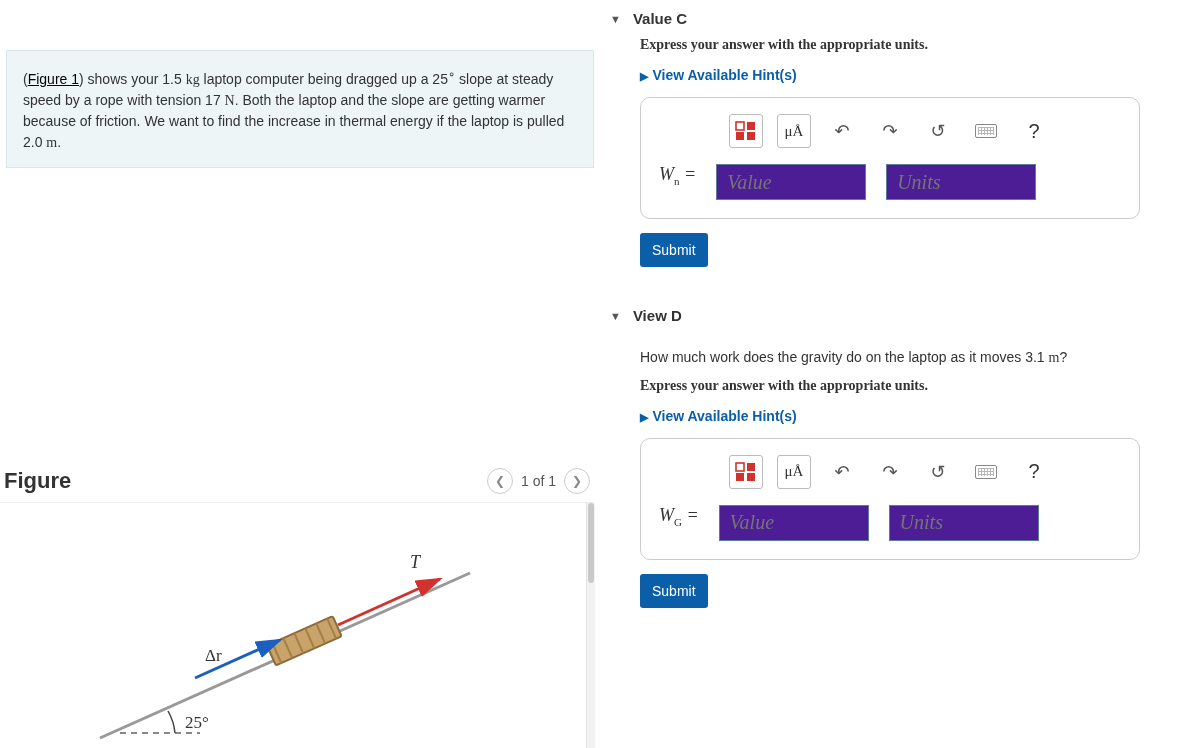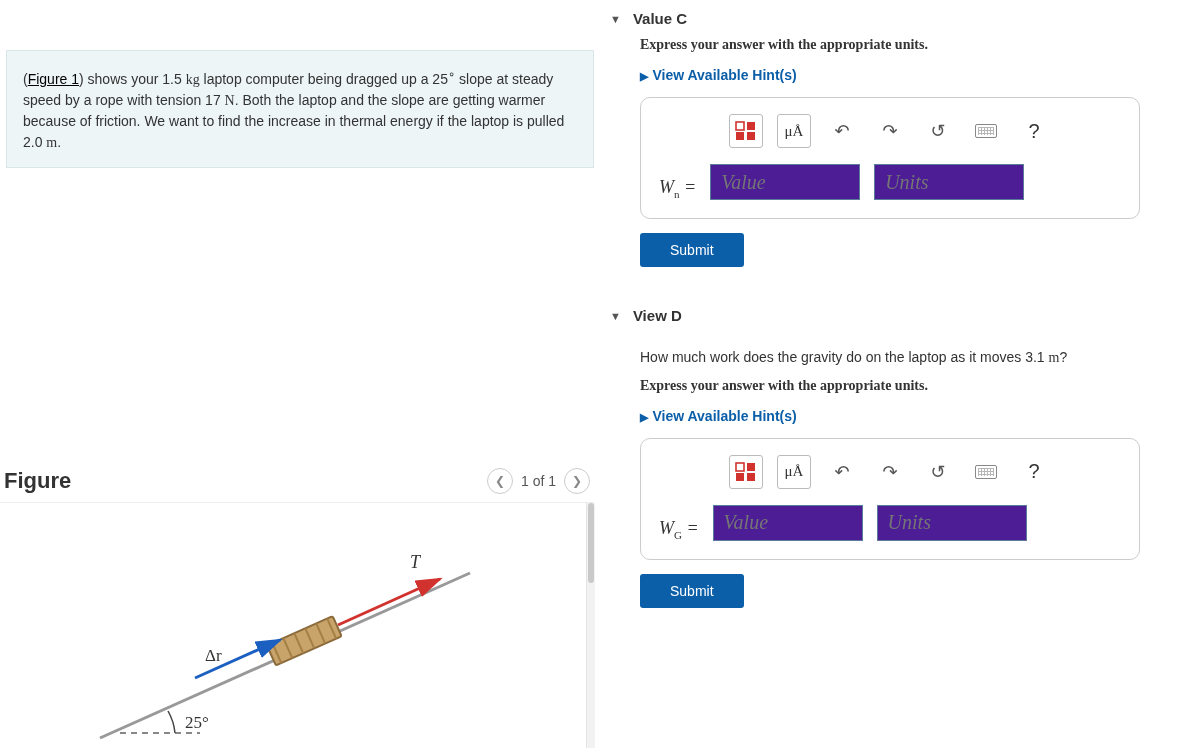--- a/index.html
+++ b/index.html
@@ -27,27 +27,27 @@
   .part-body { padding-left: 30px; }
   .question-text { margin: 14px 0 10px 0; line-height:1.4; }
   .instruction { font-weight: bold; margin-bottom: 14px; font-family: Liberation Serif, serif; }
   .hints-link { color: #0b5ea8; font-weight: bold; cursor:pointer; font-size:14px; }
   .hints-link .tri { color:#0b5ea8; font-size:11px; margin-right:4px;}
   .answer-box { border:1px solid #ccc; border-radius:10px; padding:16px 18px 18px 18px; margin-top:14px; max-width:500px; }
   .toolbar-row { display:flex; align-items:center; gap:14px; padding-left:70px; margin-bottom:16px; }
   .tool-btn { width:34px; height:34px; display:flex; align-items:center; justify-content:center; border:1px solid transparent; border-radius:3px; cursor:pointer; color:#555; font-size:18px;}
   .tool-btn.boxed { border:1px solid #bbb; background:#fff; }
   .templates-icon svg { display:block; }
-  .input-row { display:flex; align-items:flex-end; gap:14px; }
+  .input-row { display:flex; align-items:flex-start; gap:20px; }
   .var-label { font-family: Georgia, 'Times New Roman', serif; font-style: italic; font-size:18px; white-space:nowrap; }
   .var-label sub { font-size:11px; font-style:normal; }
   .val-input, .unit-input { height:36px; border:1px solid #5b7c99; padding:0 10px; font-family: Georgia,'Times New Roman',serif; font-style:italic; font-size:20px; color:#888; outline:none; background:#4c1d95;}
   .val-input { width:150px; }
   .unit-input { width:150px; }
-  .submit-btn { margin-top:14px; background:#0b5ea8; color:#fff; border:none; border-radius:3px; padding:9px 30px; font-size:14px; cursor:pointer; }
+  .submit-btn { margin-top:14px; background:#0b5ea8; color:#fff; border:none; border-radius:3px; padding:9px 12px; font-size:14px; cursor:pointer; }
   .keyboard-icon { border:1px solid #888; border-radius:2px; width:22px; height:14px; position:relative; display:inline-block;}
   .keyboard-icon::before { content:""; position:absolute; left:2px; right:2px; top:2px; bottom:2px; background:
      repeating-linear-gradient(to right,#888 0 1px,transparent 1px 3px),
      repeating-linear-gradient(to bottom,#888 0 1px,transparent 1px 3px);
      opacity:.6;}
 </style>
 </head>
 <body>
 
 <div class="container">

